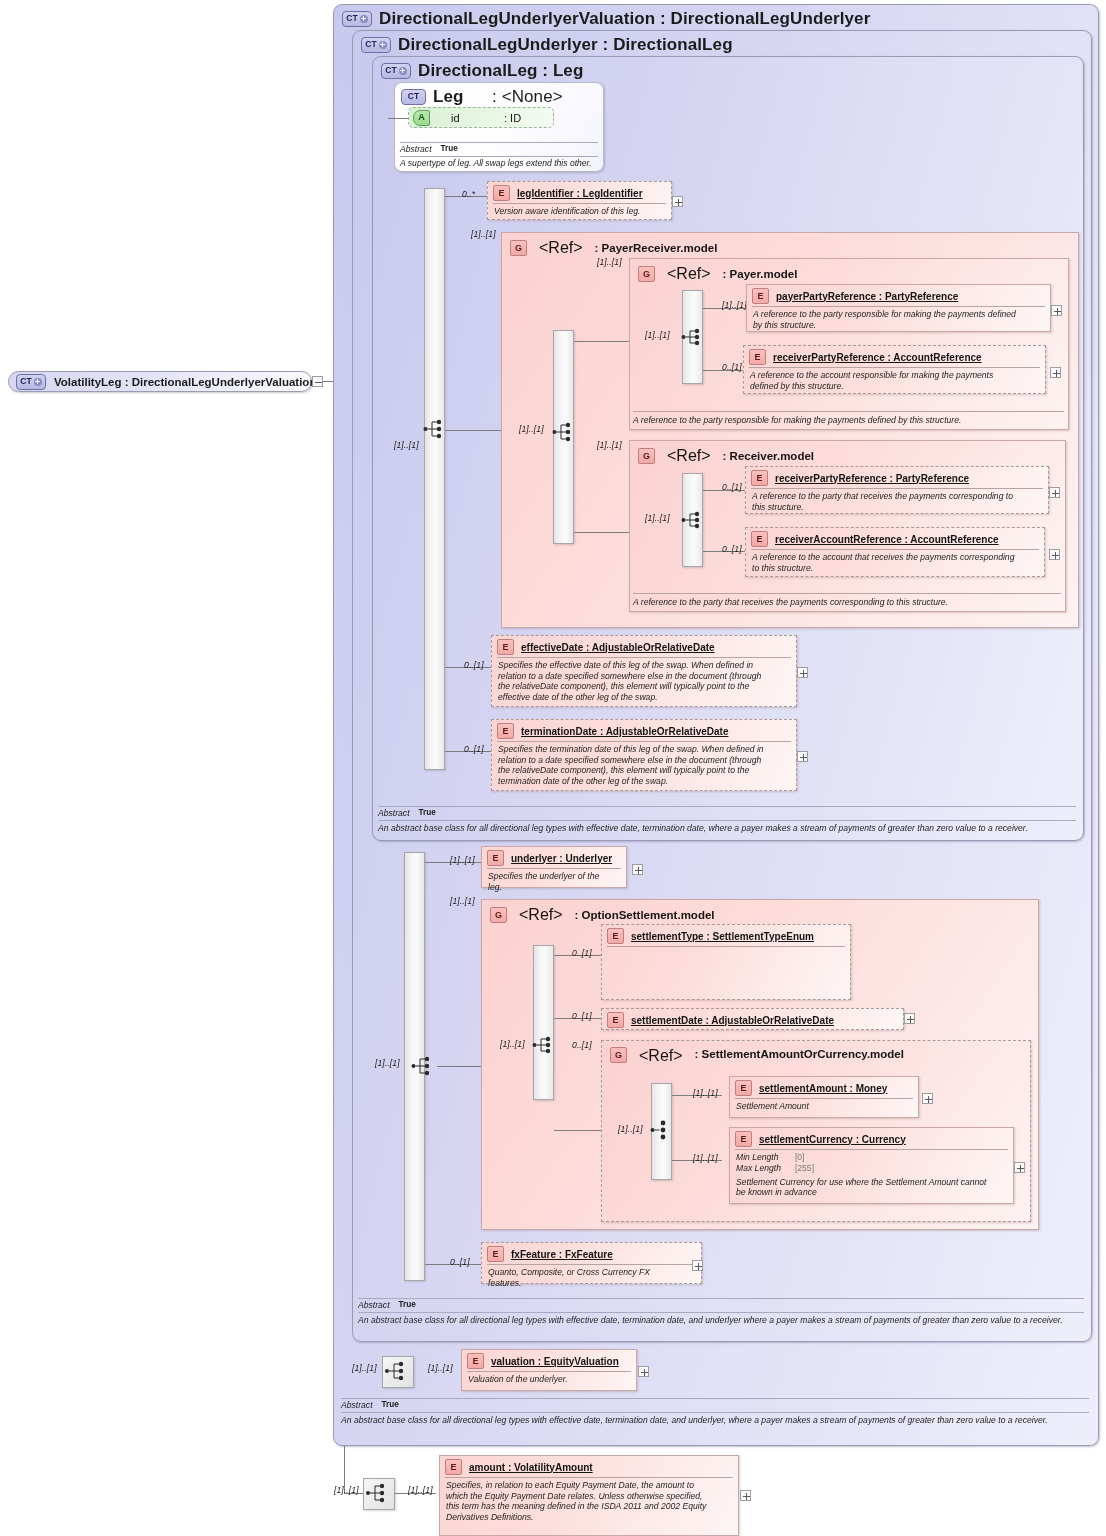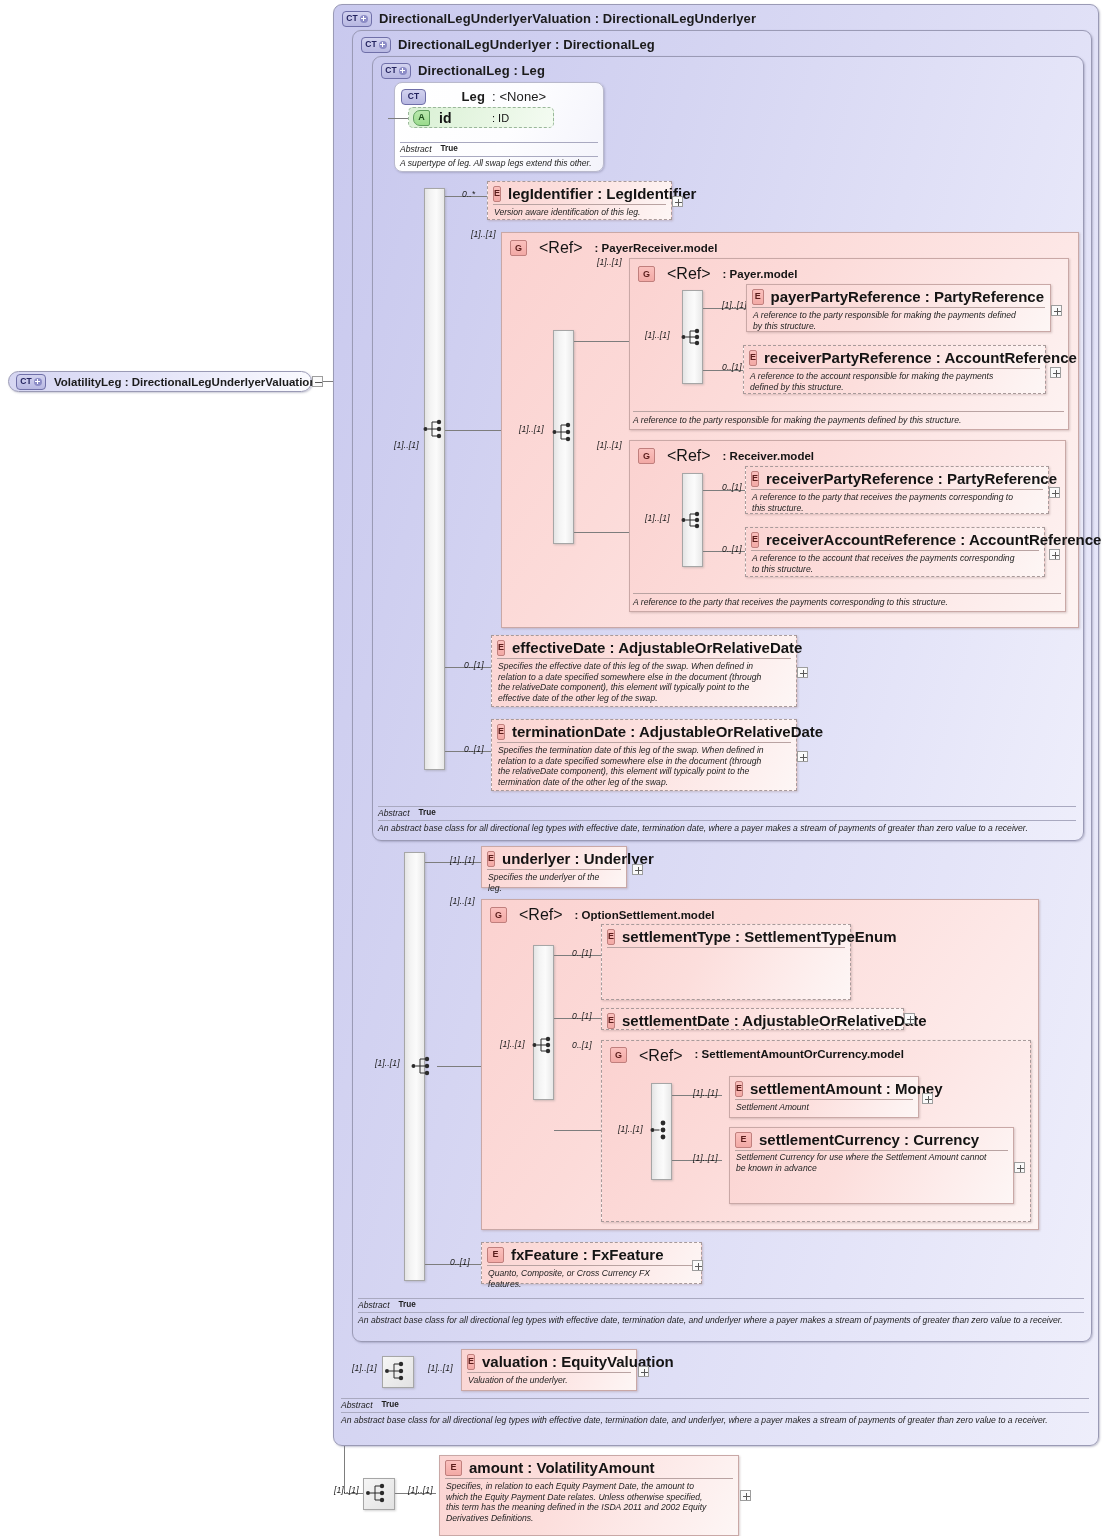--- a/index.html
+++ b/index.html
@@ -10,21 +10,21 @@
   .ct-box{
     position:absolute;box-sizing:border-box;
     border:1px solid #9a9ab5;border-radius:9px;
     background:linear-gradient(105deg,#c9c9ee 0%,#d5d5f2 35%,#e4e4f8 75%,#eeeefb 100%);
     box-shadow:1px 1px 2px rgba(120,120,150,.45);
   }
   .ct-head{
     position:absolute;left:8px;top:5px;height:17px;
     display:flex;align-items:center;gap:7px;white-space:nowrap;
   }
-  .ct-title{font-size:13px;font-weight:bold;color:#1b1b1b;letter-spacing:.1px;text-align:right;}
+  .ct-title{font-size:17px;font-weight:bold;color:#1b1b1b;letter-spacing:.1px;}
 
   
   .badge-ct{
     display:inline-flex;align-items:center;justify-content:center;
     min-width:22px;height:14px;padding:0 3px;
     border:1px solid #6f6fa8;border-radius:4px;
     background:linear-gradient(#d2d2ef,#b8b8e2);
     font-size:8.5px;font-weight:bold;color:#23235e;line-height:1;
   }
   .badge-ct .plus{
@@ -46,21 +46,21 @@
 
   
   .el{
     position:absolute;box-sizing:border-box;
     background:linear-gradient(115deg,#fbd5d3 0%,#fcdedc 40%,#fdeceb 75%,#fdf6f5 100%);
     box-shadow:1px 1px 2px rgba(150,120,120,.35);
   }
   .el.solid{border:1px solid #c9a8a6;}
   .el.dashed{border:1px dashed #a89a9a;}
   .el-head{display:flex;align-items:center;gap:7px;padding:3px 6px 2px 5px;white-space:nowrap;}
-  .el-name{font-size:15px;font-weight:bold;color:#141414;}
+  .el-name{font-size:10px;font-weight:bold;color:#141414;text-decoration:underline;}
   .badge-e,.badge-g,.badge-a{
     display:inline-flex;align-items:center;justify-content:center;
     width:15px;height:14px;border-radius:2px;font-size:9px;font-weight:bold;line-height:1;
   }
   .badge-e{border:1px solid #c07f7d;background:linear-gradient(#fbc0bd,#f2a9a5);color:#5a1d1b;}
   .badge-g{border:1px solid #c07f7d;background:linear-gradient(#fbc0bd,#f2a9a5);color:#5a1d1b;}
   .el-sep{height:1px;background:#b9a3a2;margin:0 5px;}
   .el-doc{
     font-size:8.6px;font-style:italic;color:#232323;line-height:1.24;
     padding:2px 24px 3px 6px;
@@ -76,21 +76,21 @@
   .attr{
     position:absolute;box-sizing:border-box;
     border:1px dashed #9ab79a;border-radius:5px;
     background:linear-gradient(110deg,#d9f0d4,#e9f7e5 60%,#f4fbf2);
     display:flex;align-items:center;gap:9px;padding-left:4px;
   }
   .badge-a{
     border:1px solid #5f9e5f;background:linear-gradient(#b9e8ad,#9adb8d);color:#1d4d1d;
     border-radius:7px 2px 2px 7px;
   }
-  .attr-name{font-size:14px;font-weight:bold;color:#141414;}
+  .attr-name{font-size:11px;font-weight:normal;color:#141414;margin-left:12px;}
   .attr-type{font-size:11px;color:#141414;}
 
   
   .grp{
     position:absolute;box-sizing:border-box;
     background:linear-gradient(125deg,#fbd2d0 0%,#fcdbd9 35%,#fde8e7 70%,#fdf3f2 100%);
     box-shadow:1px 1px 2px rgba(150,120,120,.35);
   }
   .grp.solid{border:1px solid #c9a8a6;}
   .grp.dashed{border:1px dashed #a89a9a;}
@@ -544,20 +544,30 @@
   </div>
   <div class="plusbox p" style="left:922px;top:1093px;"></div>
 
   <div class="card" style="left:693px;top:1153px;">[1]..[1]</div>
   <div class="el solid" style="left:729px;top:1127px;width:285px;height:77px;">
     <div class="el-head">
       <span class="badge-e">E</span>
       <span class="el-name">settlementCurrency : Currency</span>
     </div>
     <div class="el-sep"></div>
+    <div class="el-facets" style="gap:14px;">
+      <span class="facet-keys">
+        <span>Min Length</span><br>
+        <span>Max Length</span>
+      </span>
+      <span class="facet-vals">
+        <span>[0]</span><br>
+        <span>[255]</span>
+      </span>
+    </div>
     <div class="el-doc" style="padding-top:1px;">Settlement Currency for use where the Settlement Amount cannot be known in advance</div>
   </div>
   <div class="plusbox p" style="left:1014px;top:1162px;"></div>
 
   <div class="card" style="left:450px;top:1257px;">0..[1]</div>
   <div class="el dashed" style="left:481px;top:1242px;width:221px;height:42px;">
     <div class="el-head">
       <span class="badge-e">E</span>
       <span class="el-name">fxFeature : FxFeature</span>
     </div>

